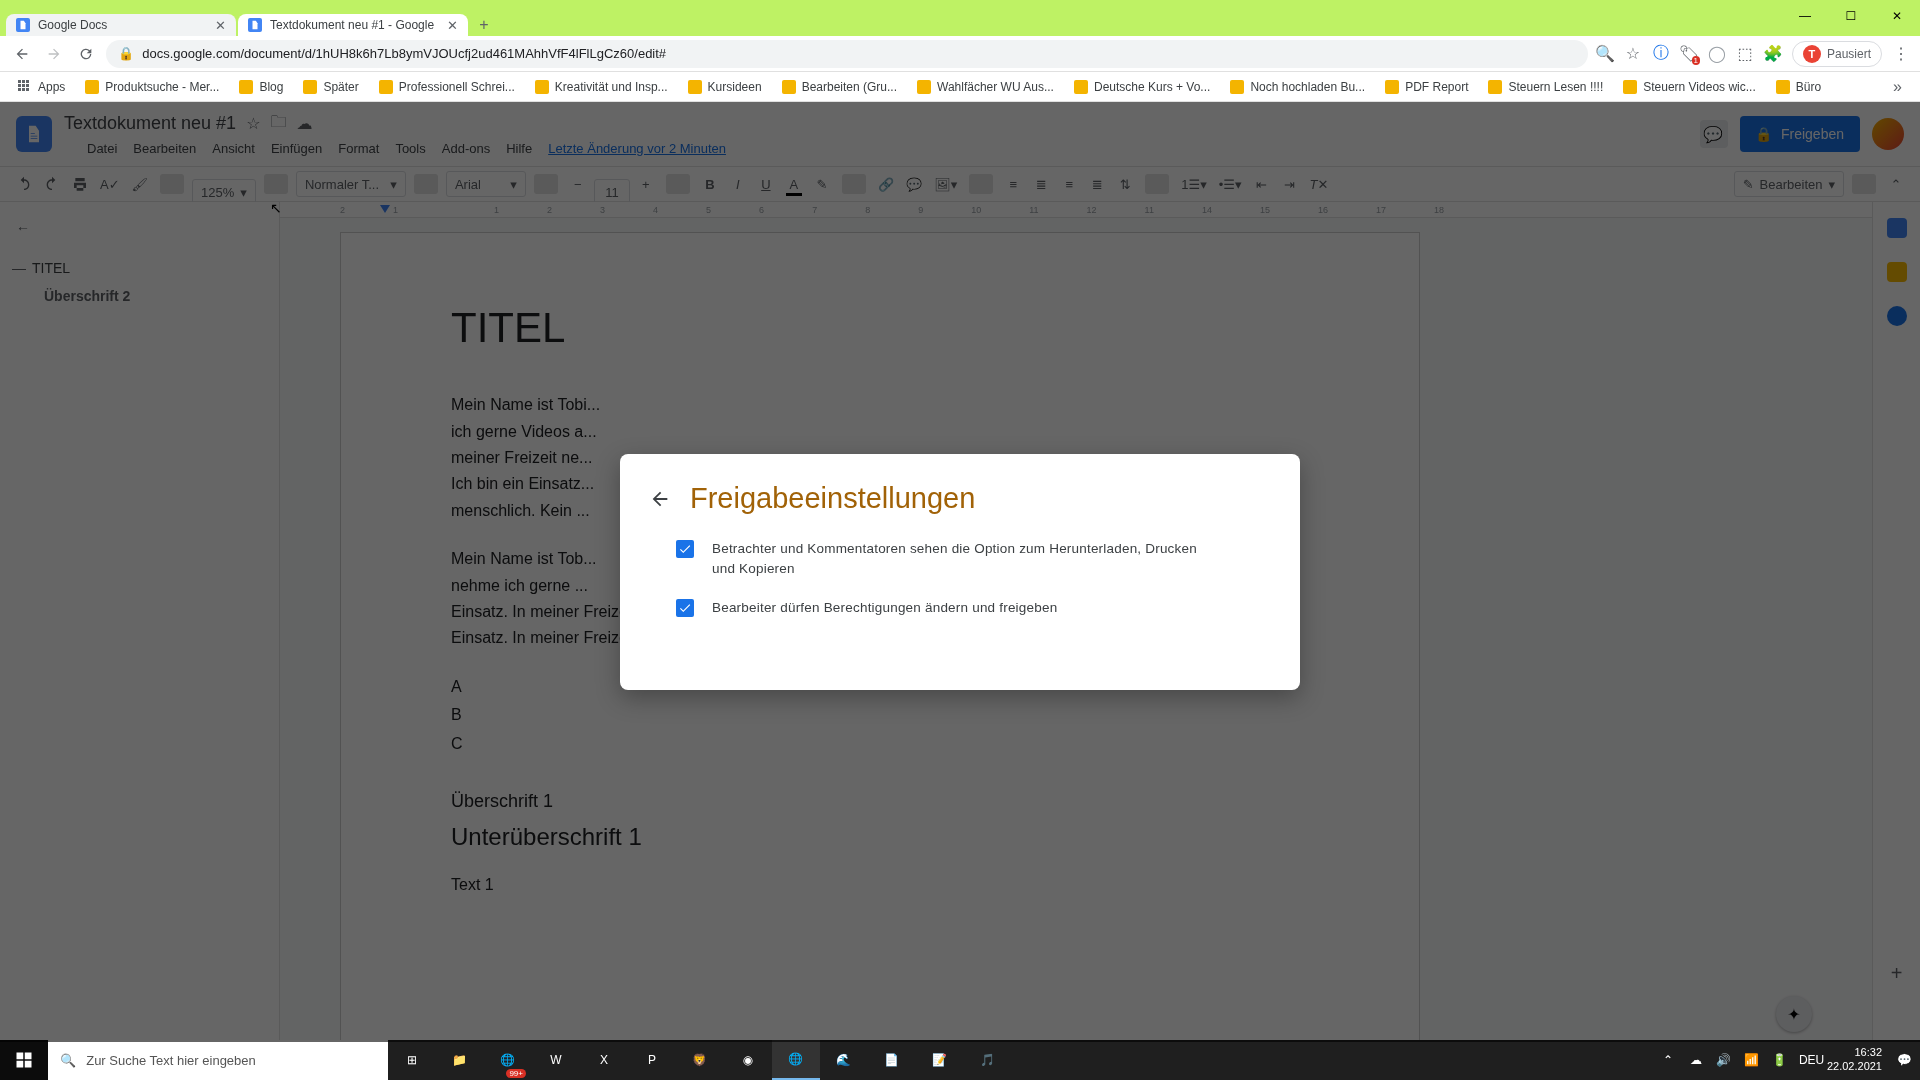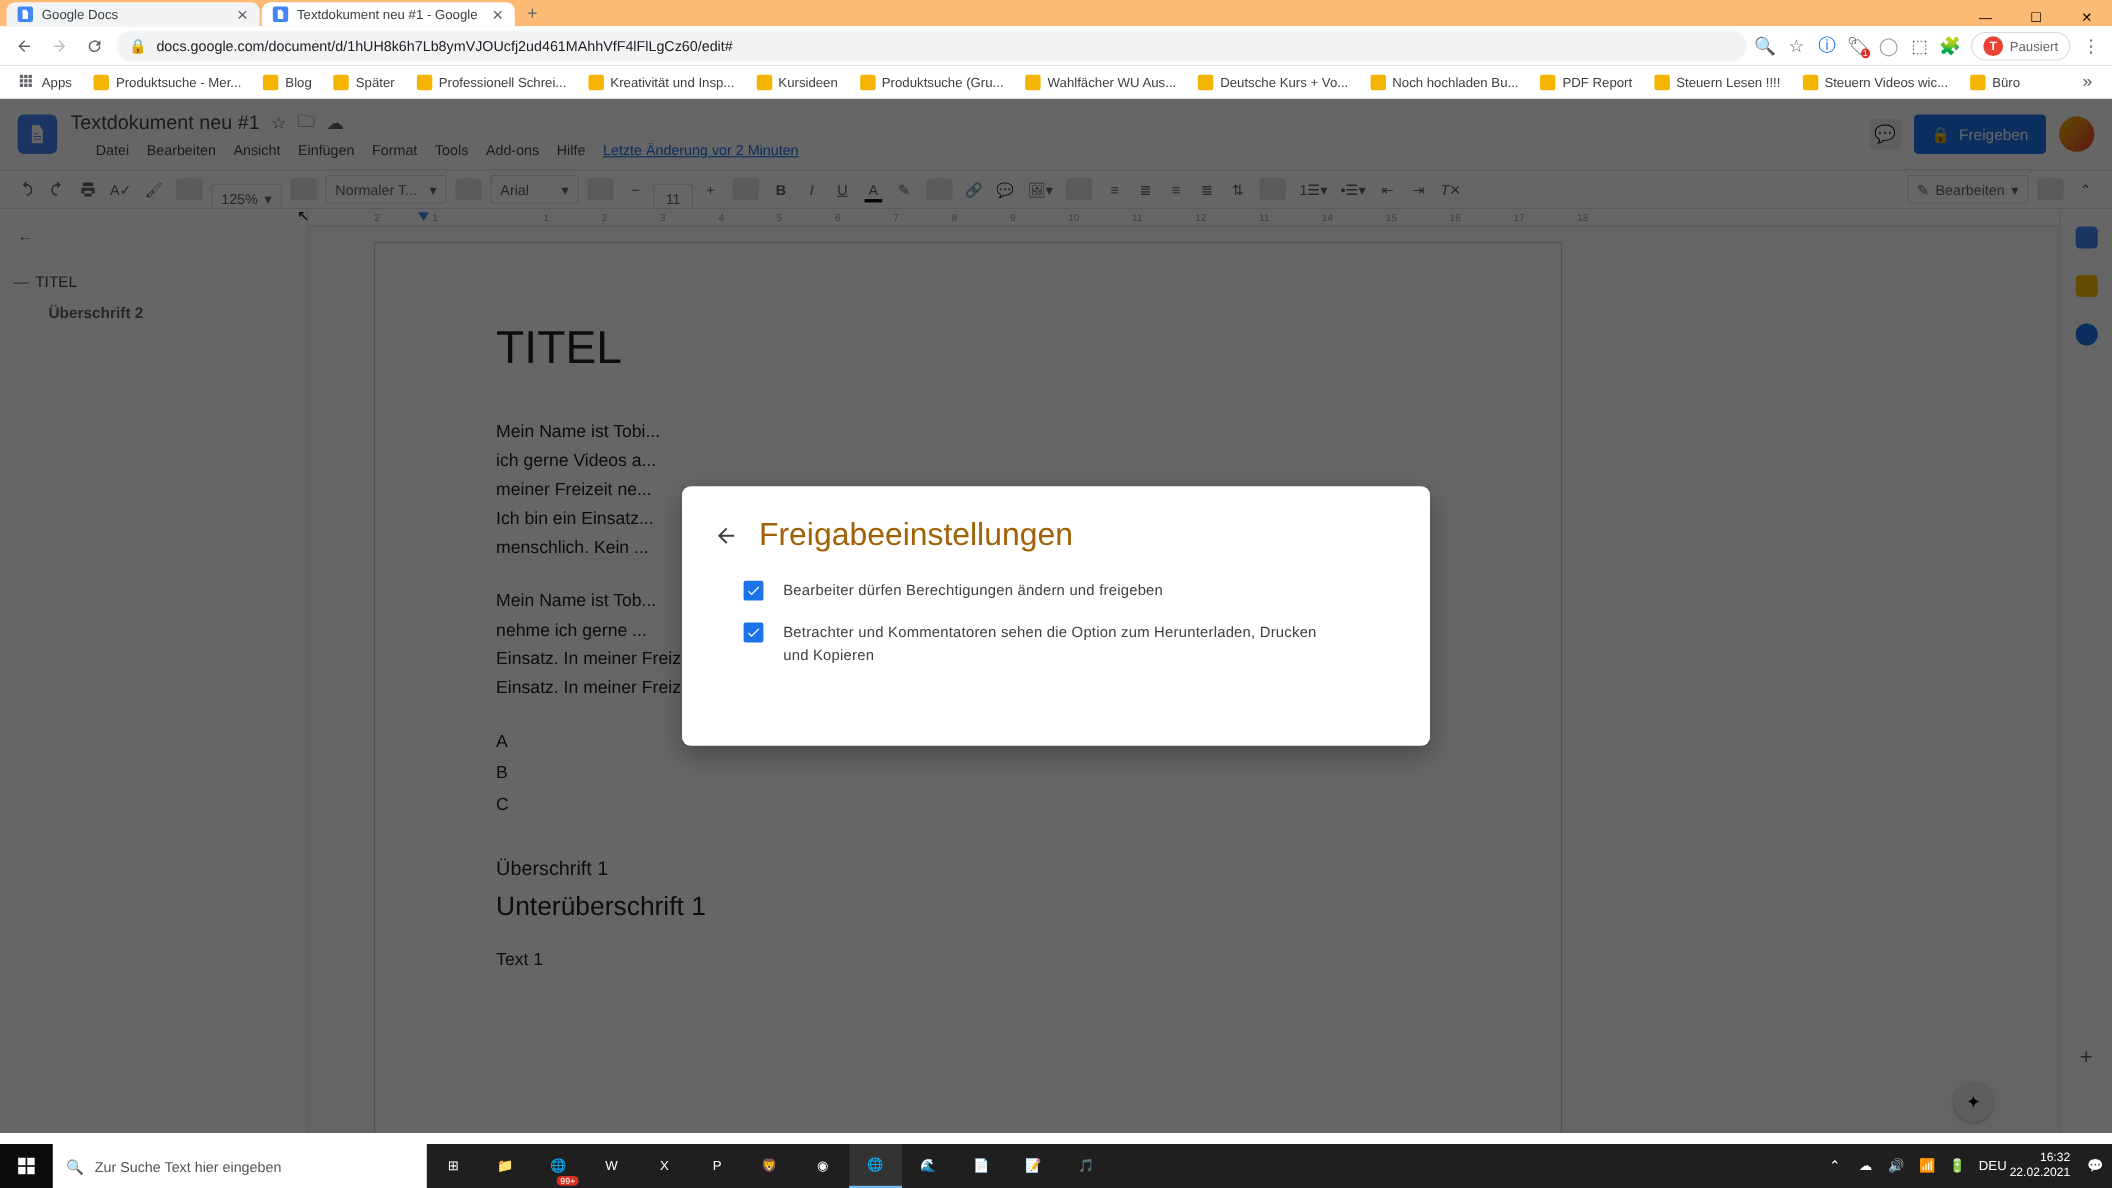--- a/index.html
+++ b/index.html
@@ -1,17 +1,17 @@
 <!DOCTYPE html>
 <html><head>
 <meta charset="utf-8">
 <style>
   * { box-sizing: border-box; margin: 0; padding: 0; font-family: Arial, sans-serif; }
   body { width: 1920px; height: 1080px; overflow: hidden; background: #fff; position: relative; }
-  .tabstrip { height: 24px; background: #fdba74; display: flex; align-items: flex-end; padding-left: 6px; }
+  .tabstrip { height: 36px; background: #bef264; display: flex; align-items: flex-end; padding-left: 6px; }
   .tab { height: 22px; width: 230px; background: #f1f3f4; border-radius: 8px 8px 0 0; display: flex; align-items: center; padding: 0 10px; font-size: 12px; color: #3c4043; margin-right: 2px; position: relative; }
   .tab.active { background: #fff; }
   .tab .favicon { width: 14px; height: 14px; background: #4285f4; border-radius: 2px; margin-right: 8px; flex-shrink: 0; display:flex; align-items:center; justify-content:center;}
   .tab .favicon svg{width:10px;height:10px;fill:#fff;}
   .tab .close { margin-left: auto; font-size: 13px; color: #5f6368; }
   .newtab { width: 28px; height: 22px; display: flex; align-items: center; justify-content: center; font-size: 16px; color: #5f6368; }
   .winctrl { position: absolute; right: 0; top: 0; height: 32px; display: flex; }
   .winctrl div { width: 46px; display: flex; align-items: center; justify-content: center; color: #000; font-size: 12px; }
 
   .addrbar { height: 36px; background: #fff; display: flex; align-items: center; padding: 0 10px; gap: 8px; border-bottom: 1px solid #e0e0e0; }
@@ -208,21 +208,21 @@
   <div class="bm">
       <span class="bf"></span>
       <span>Kreativität und Insp...</span>
     </div>
   <div class="bm">
       <span class="bf"></span>
       <span>Kursideen</span>
     </div>
   <div class="bm">
       <span class="bf"></span>
-      <span>Produktsuche  (Gru...</span>
+      <span>Bearbeiten  (Gru...</span>
     </div>
   <div class="bm">
       <span class="bf"></span>
       <span>Wahlfächer WU Aus...</span>
     </div>
   <div class="bm">
       <span class="bf"></span>
       <span>Deutsche Kurs + Vo...</span>
     </div>
   <div class="bm">
@@ -438,29 +438,29 @@
             </svg>
           </div>
         <div class="mtitle">Freigabeeinstellungen</div>
       </div>
       <div class="modal-row">
         <div class="cbx">
             <svg viewBox="0 0 24 24">
               <path d="M9 16.17 4.83 12l-1.42 1.41L9 19 21 7l-1.41-1.41z"></path>
             </svg>
           </div>
-        <div class="txt">Bearbeiter dürfen Berechtigungen ändern und freigeben</div>
+        <div class="txt">Betrachter und Kommentatoren sehen die Option zum Herunterladen, Drucken und Kopieren</div>
       </div>
       <div class="modal-row">
         <div class="cbx">
             <svg viewBox="0 0 24 24">
               <path d="M9 16.17 4.83 12l-1.42 1.41L9 19 21 7l-1.41-1.41z"></path>
             </svg>
           </div>
-        <div class="txt">Betrachter und Kommentatoren sehen die Option zum Herunterladen, Drucken und Kopieren</div>
+        <div class="txt">Bearbeiter dürfen Berechtigungen ändern und freigeben</div>
       </div>
       <span class="cursor" style="left:270px;top:98px;">↖</span>
     </div>
   </div>
 
 </div>
 
 <div class="taskbar">
   <div class="start">
       <svg viewBox="0 0 24 24">

